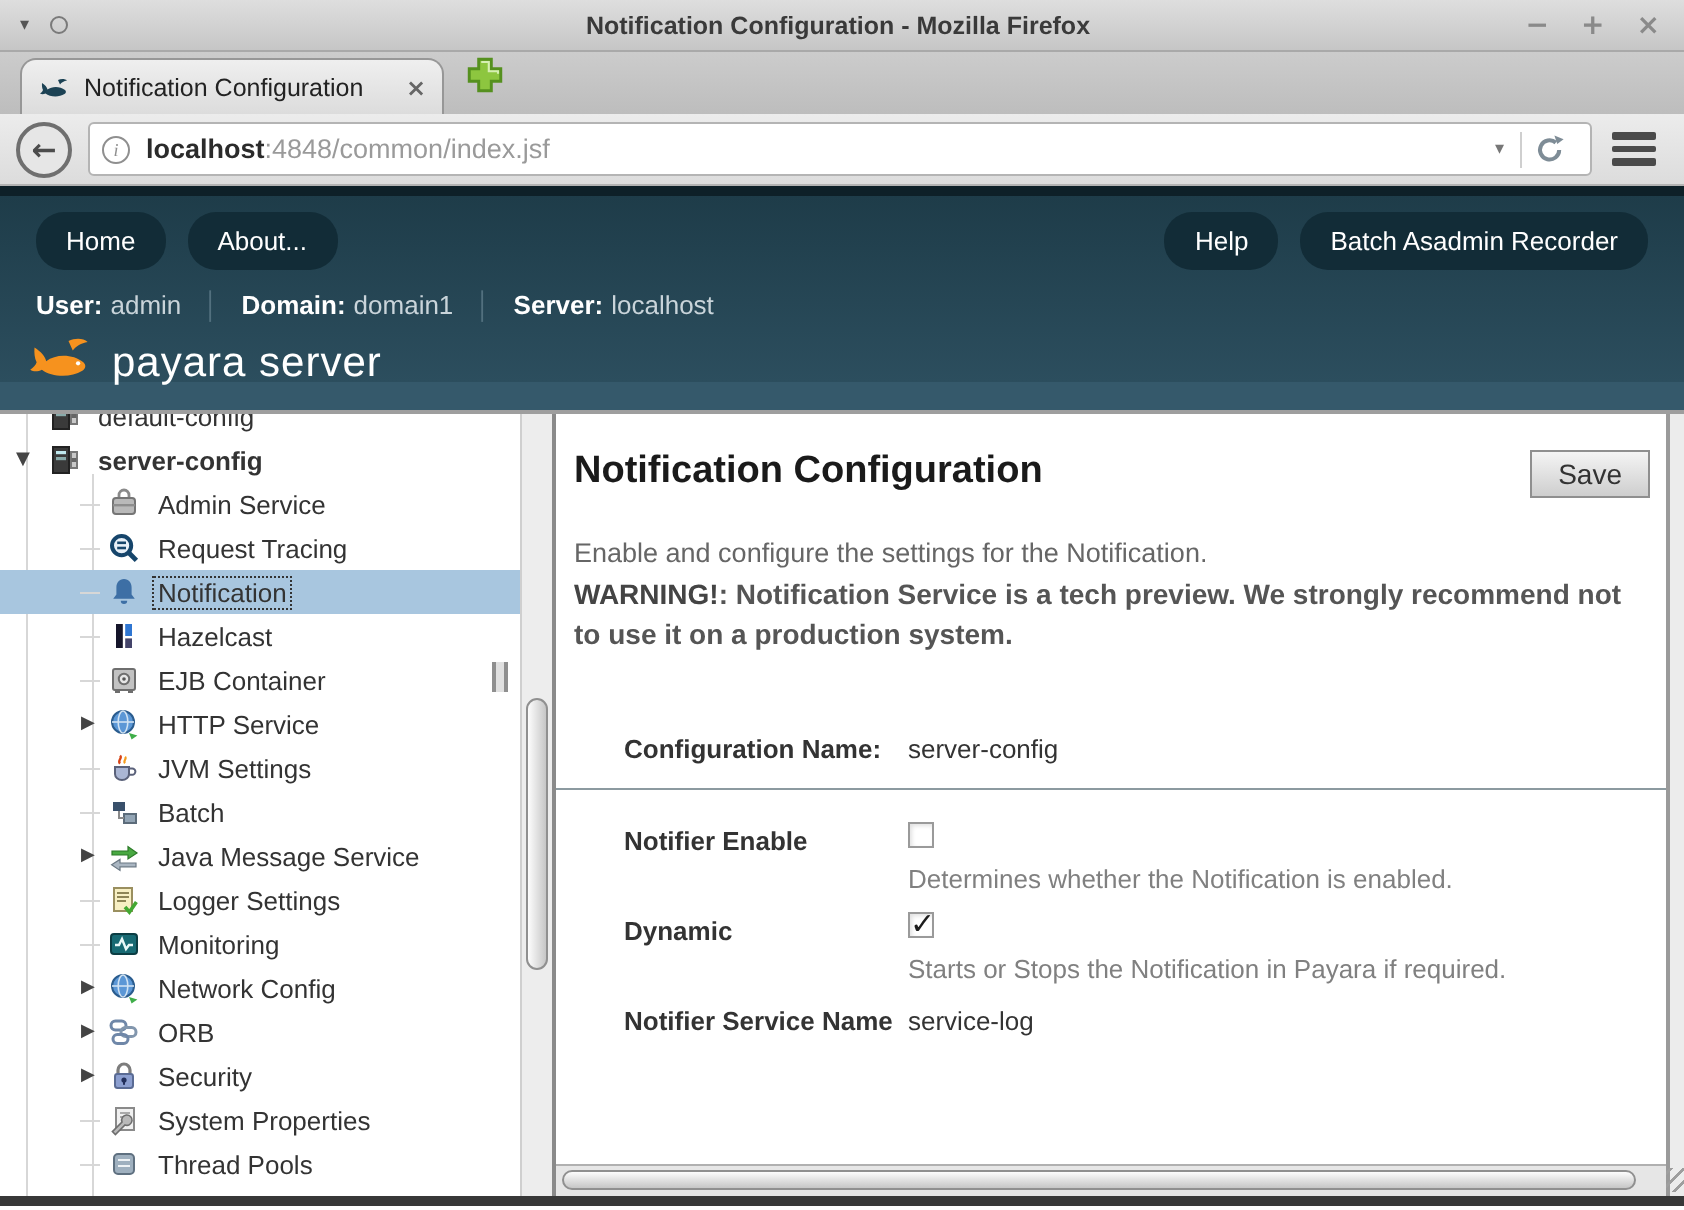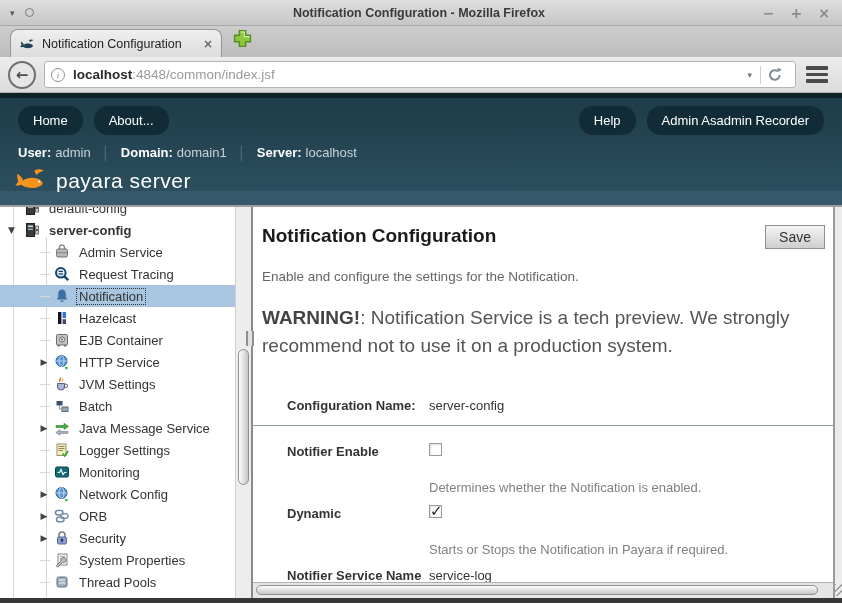--- a/index.html
+++ b/index.html
@@ -55,21 +55,21 @@
   .nav-spacer { flex:1; }
   .user-row { margin:9px 10px 0 18px; font-size:13px; color:#c9d4da; display:flex; align-items:center; }
   .user-row b { color:#fff; margin-right:4px; }
   .user-sep { color:#52707e; margin:0 11px; }
   .brand-row { display:flex; align-items:center; margin:6px 0 0 13px; gap:9px; }
   .brand-text { color:#fff; font-size:21px; letter-spacing:0.5px; }
   .substrip { height:16px; background:#35596b; border-bottom:2px solid #9e9e9e; }
 
   
   .main { position:relative; height:391px; display:flex; background:#fff; }
-  .sidebar { width:235px; height:100%; overflow:hidden; position:relative; background:#fff; }
+  .sidebar { width:260px; height:100%; overflow:hidden; position:relative; background:#fff; }
   .guide-v1,.guide-v2 { position:absolute; top:0; bottom:0; width:1px; background:#d7d7d7; }
   .guide-v1 { left:13px; } .guide-v2 { left:46px; top:30px; }
   .tree { position:relative; margin-top:-10px; }
   .tree-row { height:22px; display:flex; align-items:center; font-size:13px; color:#333;
     white-space:nowrap; position:relative; }
   .tree-row.lvl1 { padding-left:8px; }
   .tree-row.lvl2 { padding-left:38px;text-align:center; }
   .tree-row.selected { background:#a8c6df; }
   .exp { width:12px; font-size:9px; color:#444; font-family:"DejaVu Sans",sans-serif; flex:0 0 12px; }
   .t-icon { width:16px; height:16px; margin:0 7px 0 4px; flex:0 0 16px; display:flex; }
@@ -88,34 +88,34 @@
 
   .content { flex:1; position:relative; background:#fff; border-right:2px solid #9a9a9a; overflow:hidden; }
   .right-gutter { width:7px; background:#ececec; position:relative; }
 
   .content-pad { padding:18px 8px 0 9px; }
   .content-head { display:flex; align-items:flex-start; }
   .page-title { font-size:19px; font-weight:bold; color:#1a1a1a; flex:1; }
   .save-btn { background:linear-gradient(#f4f4f4,#cecece); border:1px solid #8f8f8f; font-size:14px;
     color:#333; padding:3px 13px; font-family:inherit; cursor:pointer;margin-left:36px; }
   .page-desc { margin-top:20px; font-size:13.5px; color:#666; }
-  .warning { margin-top:20px; font-size:19px; color:#555; max-width:528px; line-height:1.45; }
+  .warning { margin-top:3px; font-size:14px; color:#555; max-width:528px; line-height:1.45;font-weight:bold; }
   .warning b { color:#444; }
 
   .form-area { margin-top:37px; }
   .form-row { display:grid; grid-template-columns:142px 1fr; padding-left:25px; align-items:start; }
   .f-label { font-size:13px; font-weight:bold; color:#333; padding-top:2px; }
   .f-value { font-size:13px; color:#333; padding-top:2px; }
   .divider { border:0; border-top:1px solid #8c9aa0; margin:12px 0 0 0; }
   .cb-row { margin-top:16px; }
   .checkbox { width:13px; height:13px; border:1px solid #9a9a9a; background:#fff; display:inline-block;
     position:relative; box-shadow:inset 1px 1px 2px rgba(0,0,0,0.12); }
   .checkbox.checked::after { content:"\2713"; position:absolute; left:0px; top:-4px; font-size:15px;
     font-weight:bold; color:#1c1c1c; font-family:"DejaVu Sans",sans-serif; }
-  .f-help { font-size:13px; color:#808080; margin-top:20px; }
+  .f-help { font-size:13px; color:#808080; margin-top:3px; }
   .name-row { margin-top:9px; }
 
   .h-scroll { position:absolute; left:0; right:0; bottom:0; height:16px; background:#e6e6e6;
     border-top:1px solid #b0b0b0; }
   .h-thumb { position:absolute; left:3px; top:2px; height:10px; width:calc(100% - 18px);
     background:linear-gradient(#fdfdfd,#c6c6c6); border:1px solid #909090; border-radius:6px; }
   .resize-grip { position:absolute; right:0px; bottom:2px; width:11px; height:12px;
     background:repeating-linear-gradient(315deg,#9e9e9e 0 1.5px,transparent 1.5px 4.5px); }
   .bottombar { height:5px; background:#383838; }
 </style>
@@ -181,21 +181,21 @@
       </div>
   </div>
 
   <div class="darkstrip"></div>
   <div class="masthead">
     <div class="nav-row">
       <button class="mh-btn">Home</button>
       <button class="mh-btn">About...</button>
       <span class="nav-spacer"></span>
       <button class="mh-btn">Help</button>
-      <button class="mh-btn">Admin Asadmin Recorder</button>
+      <button class="mh-btn">Batch Asadmin Recorder</button>
     </div>
     <div class="user-row">
       <b>User:</b>
       <span>admin</span>
       <span class="user-sep">│</span>
       <b>Domain:</b>
       <span>domain1</span>
       <span class="user-sep">│</span>
       <b>Server:</b>
       <span>localhost</span>

